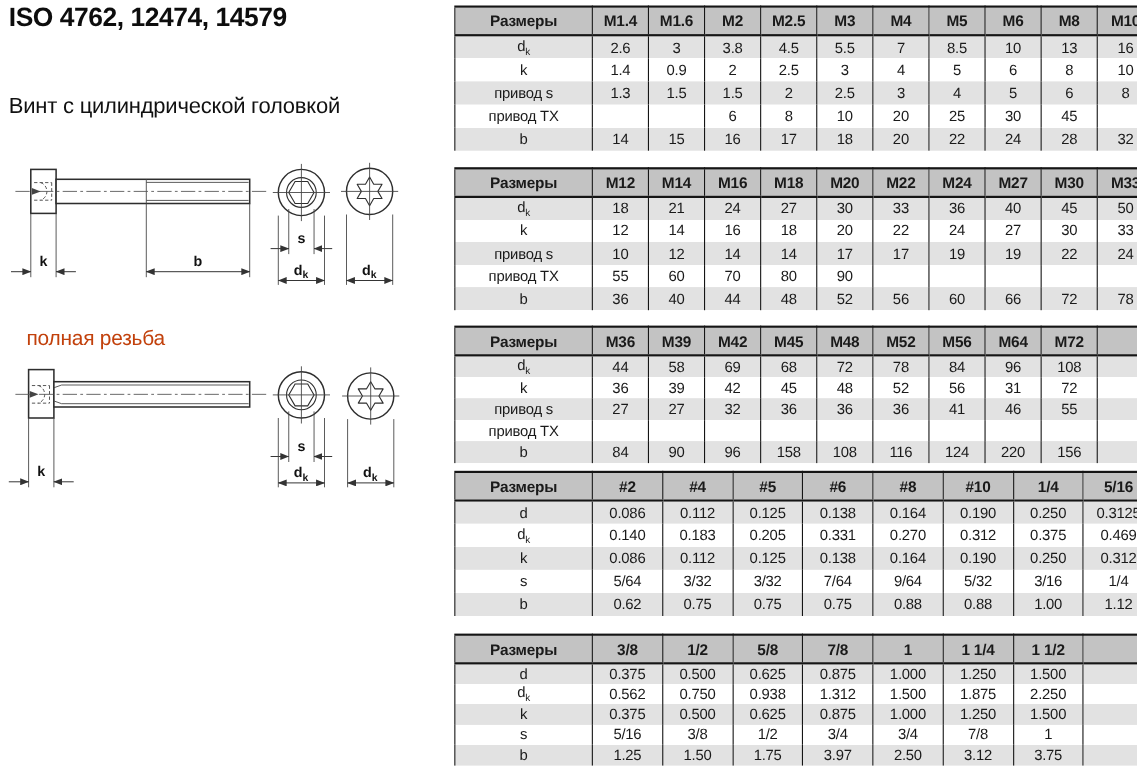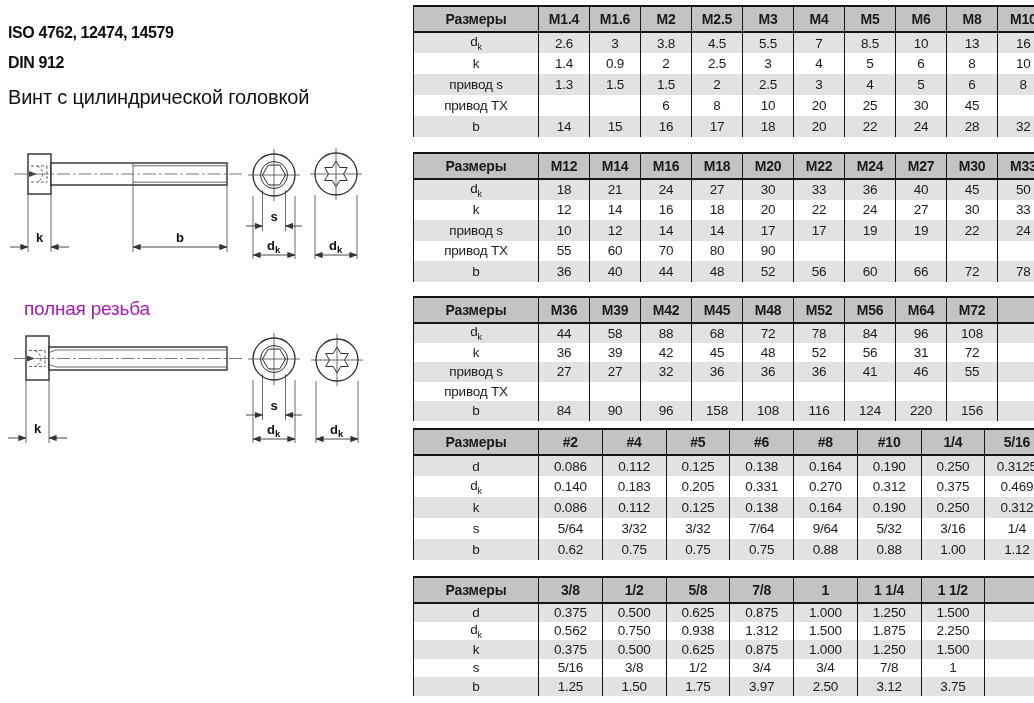--- a/index.html
+++ b/index.html
@@ -7,24 +7,24 @@
     --row-alt:#e2e2e2;
     --line:#151515;
     --ink:#1a1a1a;
   }
   html,body{margin:0;padding:0;}
   body{
     width:1034px;height:703px;position:relative;overflow:hidden;
     background:#fff;color:var(--ink);
     font-family:"Liberation Sans",sans-serif;
   }
-  .title{position:absolute;left:8px;top:18px;font-size:16px;font-weight:bold;
+  .title{position:absolute;left:8px;top:2px;font-size:24px;font-weight:bold;
          line-height:30px;letter-spacing:-0.4px;color:#0d0d0d;}
   .subtitle{position:absolute;left:8px;top:86px;font-size:20px;letter-spacing:-0.2px;color:#111;}
-  .full-thread{position:absolute;left:24px;top:298px;font-size:19px;color:#a21caf;letter-spacing:-0.2px;}
+  .full-thread{position:absolute;left:24px;top:298px;font-size:19px;color:#c2410c;letter-spacing:-0.2px;}
   #drawing-svg{position:absolute;left:0;top:140px;}
 
   .dim-table{
     position:absolute;left:413px;width:635px;
     border-collapse:collapse;table-layout:fixed;
     border-top:2px solid var(--line);
   }
   .dim-table th{
     background:var(--header-bg);
     border-bottom:2px solid var(--line);
@@ -47,21 +47,20 @@
   .thn{stroke:#444;stroke-width:0.8;fill:none;}
   .cl{stroke:#555;stroke-width:0.8;stroke-dasharray:13 3 2.5 3;fill:none;}
   .hid{stroke:#555;stroke-width:0.9;stroke-dasharray:3 2;fill:none;}
   .dim{stroke:#333;stroke-width:0.9;fill:none;}
 </style>
 </head>
 <body>
 
 <div class="title">
   <div>ISO 4762, 12474, 14579</div>
-  <div>DIN 912</div>
 </div>
 <div class="subtitle">Винт с цилиндрической головкой</div>
 <div class="full-thread">полная резьба</div>
 
 <svg id="drawing-svg" width="390" height="330" viewBox="0 0 390 330" xmlns="http://www.w3.org/2000/svg">
   <defs>
     <marker id="arw" orient="auto-start-reverse" markerWidth="9" markerHeight="7" refX="8.5" refY="3.5">
       <path d="M0,0 L9,3.5 L0,7 Z" fill="#333"></path>
     </marker>
     <path id="hexs" d="M11.5,0 L5.75,-9.96 L-5.75,-9.96 L-11.5,0 L-5.75,9.96 L5.75,9.96 Z"></path>
@@ -393,21 +392,21 @@
           <th>M64</th>
           <th>M72</th>
           <th></th>
         </tr>
       </thead>
       <tbody>
         <tr class="alt" style="height: 19.5px;">
           <td class="rowlabel"><span>d</span><sub>k</sub></td>
           <td>44</td>
           <td>58</td>
-          <td>88</td>
+          <td>69</td>
           <td>68</td>
           <td>72</td>
           <td>78</td>
           <td>84</td>
           <td>96</td>
           <td>108</td>
           <td></td>
         </tr>
         <tr style="height: 19.5px;">
           <td class="rowlabel"><span>k</span></td>

